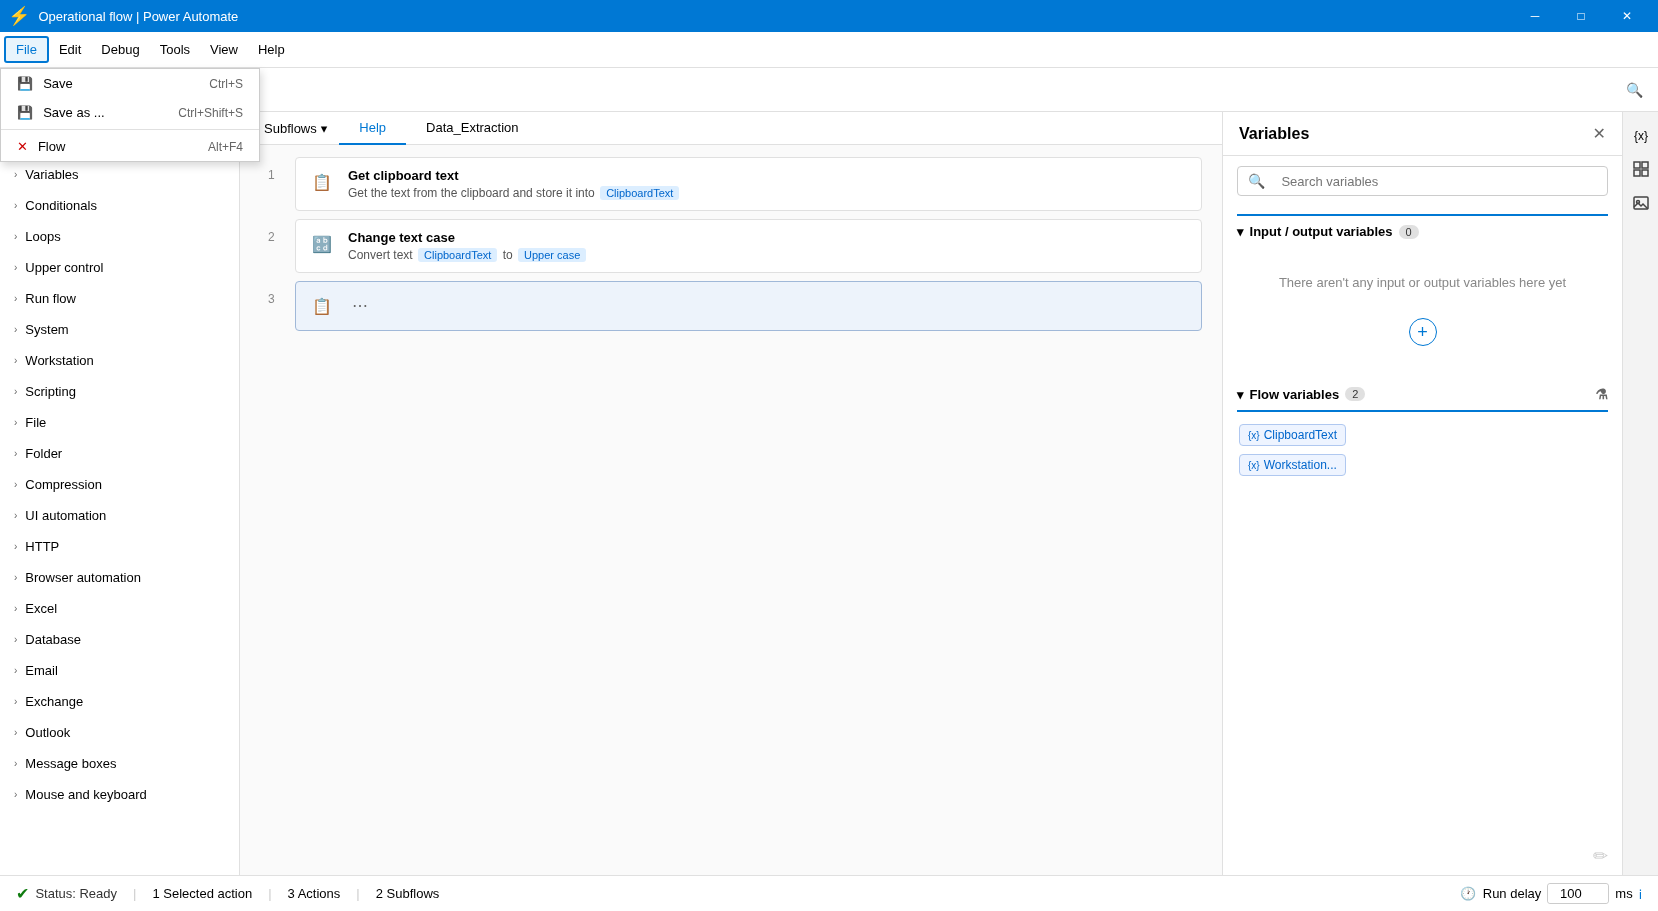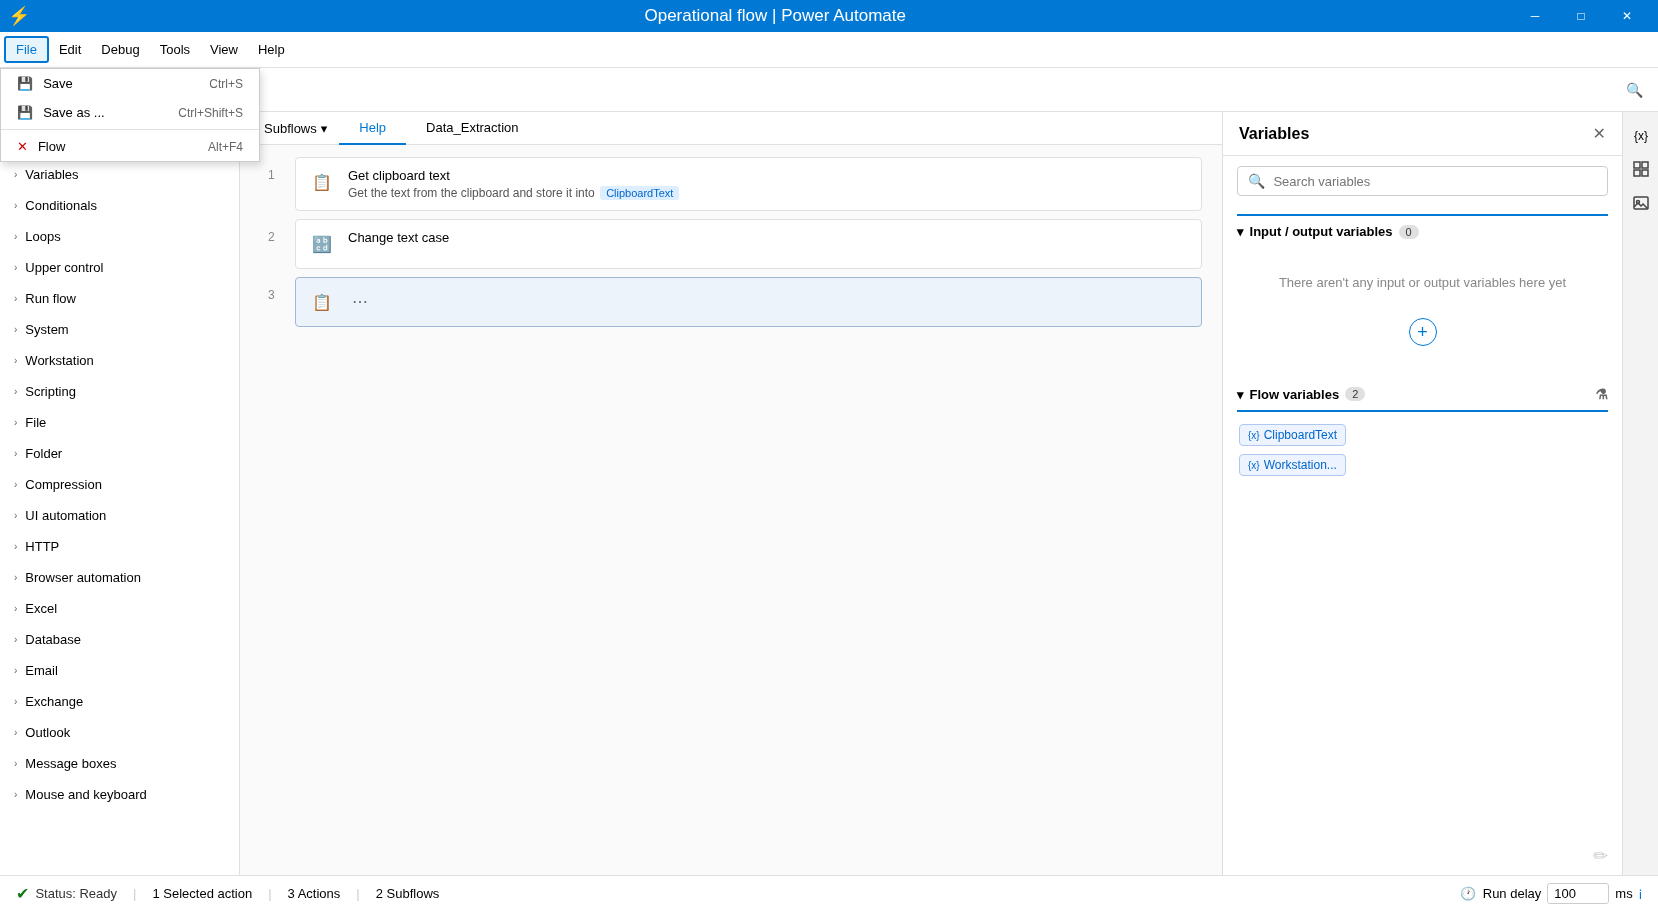--- a/index.html
+++ b/index.html
@@ -4,21 +4,21 @@
   <style>
     * { box-sizing: border-box; margin: 0; padding: 0; }
     body { font-family: 'Segoe UI', sans-serif; font-size: 13px; background: #f3f3f3; overflow: hidden; width: 1658px; height: 911px; }
 
     
     .titlebar {
       display: flex; align-items: center; height: 32px;
       background: #0078d4; color: white; padding: 0 8px;
       user-select: none;
     }
-    .titlebar-title { flex: 1; text-align: center; font-size: 17px; }
+    .titlebar-title { flex: 1; font-size: 13px; }
     .titlebar-controls { display: flex; gap: 0; }
     .titlebar-btn { width: 46px; height: 32px; display: flex; align-items: center; justify-content: center; cursor: pointer; font-size: 12px; color: white; }
 
     
     .menubar {
       display: flex; align-items: center; height: 36px;
       background: white; border-bottom: 1px solid #e0e0e0;
       padding: 0 4px;
     }
     .menu-item {
@@ -95,21 +95,21 @@
       display: flex; align-items: flex-start; margin-bottom: 8px;
       background: white; border: 1px solid #e0e0e0; border-radius: 4px;
       padding: 10px 12px; gap: 12px; position: relative;
     }
     .flow-step:nth-child(3) { background: #f0f6ff; border-color: #b0c8e8; }
     .step-icon {
       width: 28px; height: 28px; display: flex; align-items: center;
       justify-content: center; font-size: 16px; flex-shrink: 0;
     }
     .step-content { flex: 1; }
-    .step-title { font-size: 13px; font-weight: 400; margin-bottom: 3px; }
+    .step-title { font-size: 13px; font-weight: 700; margin-bottom: 3px; }
     .step-desc { font-size: 12px; color: #555; }
     .step-tag {
       display: inline-block; background: #dceeff; color: #0066cc;
       border-radius: 3px; padding: 1px 6px; font-size: 11px; margin: 0 2px;
     }
     .step-menu { font-size: 16px; color: #666; cursor: pointer; padding: 4px; }
     .flow-number { position: absolute; left: -28px; font-size: 12px; color: #888; }
 
     .steps-wrapper { position: relative; padding-left: 35px; }
 
@@ -375,20 +375,26 @@
               <span class="step-tag">ClipboardText</span>
             </div>
           </div>
         </div>
 
         <div class="flow-step">
           <span class="flow-number">2</span>
           <div class="step-icon">🔡</div>
           <div class="step-content">
             <div class="step-title">Change text case</div>
+            <div class="step-desc">
+              <span>Convert text</span>
+              <span class="step-tag">ClipboardText</span>
+              <span>to</span>
+              <span class="step-tag">Upper case</span>
+            </div>
           </div>
         </div>
 
         <div class="flow-step" style="background:#edf3fb; border-color:#a0b8d8;">
           <span class="flow-number">3</span>
           <div class="step-icon">📋</div>
           <div class="step-menu">⋯</div>
         </div>
 
       </div>
@@ -396,21 +402,21 @@
   </div>
 
   <div class="variables-panel">
     <div class="panel-header">
       <span class="panel-title">Variables</span>
       <span class="panel-close">✕</span>
     </div>
 
     <div class="search-box">
       <span class="search-icon">🔍</span>
-      <input type="text" style="border: none; outline: none; font-size: 13px; flex: 1 1 0%;" placeholder="Search variables">
+      <input type="text" style="border: none; outline: none; font-size: 13px; flex: 1 1 0%; margin-left: 8px;" placeholder="Search variables">
     </div>
 
     <div class="var-section">
       <div class="var-section-divider"></div>
       <div class="var-section-header">
         <span>▾</span>
         <span>Input / output variables</span>
         <span class="badge">0</span>
       </div>
       <div class="var-section-content">
@@ -485,18 +491,18 @@
   <span>1 Selected action</span>
   <span class="status-sep">|</span>
   <span>3 Actions</span>
   <span class="status-sep">|</span>
   <span>2 Subflows</span>
   <div style="flex:1;"></div>
   <div class="run-delay-box">
     <span>🕐</span>
     <span>Run delay</span>
     <div style="display:flex;flex-direction:column;border:1px solid #ccc;border-radius:3px;overflow:hidden;">
-      <input type="number" class="run-delay-input" value="100" style="width: 60px; border: none; outline: none; padding: 2px 6px; font-size: 13px; text-align: left;">
+      <input type="number" class="run-delay-input" value="100" style="width: 60px; border: none; outline: none; padding: 2px 6px; font-size: 13px; text-align: center;">
     </div>
     <span>ms</span>
     <span style="color:#0078d4;cursor:default;">ℹ</span>
   </div>
 </div>
 
 </body></html>

